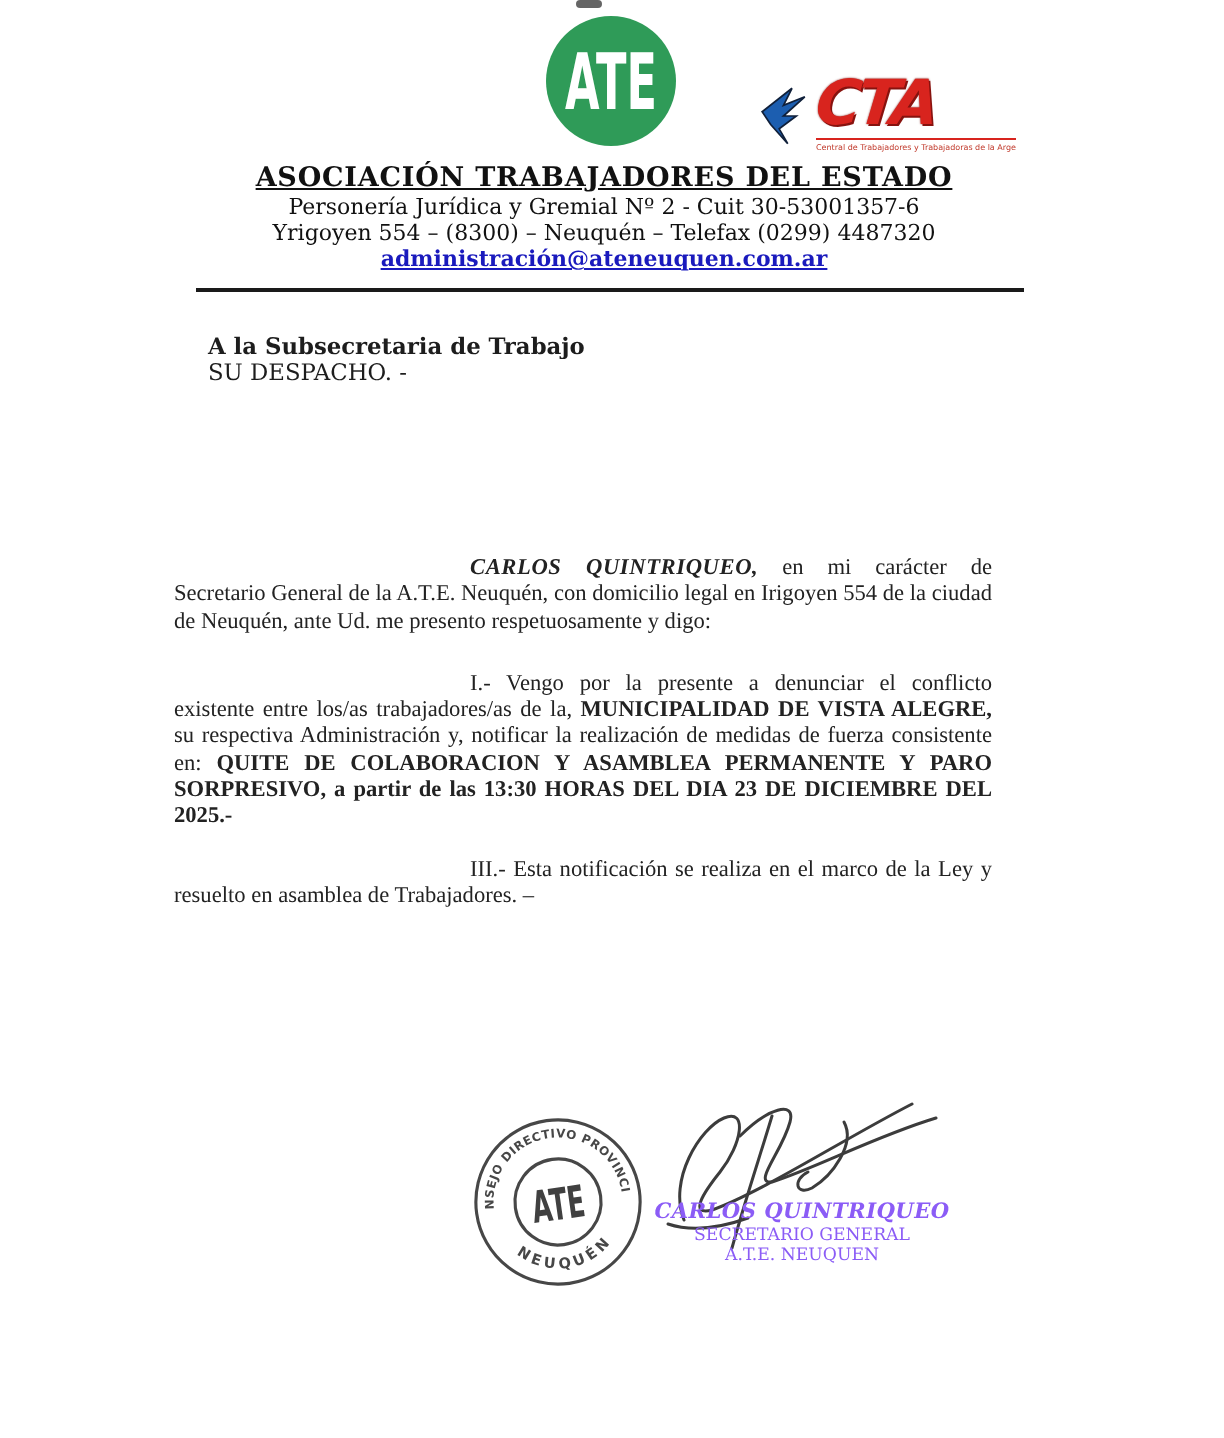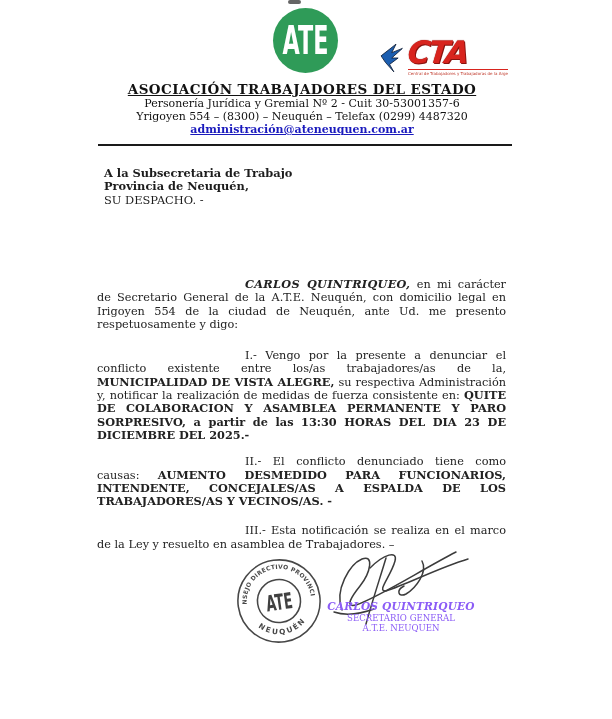--- a/index.html
+++ b/index.html
@@ -53,21 +53,21 @@
     color: #1a1abd; font-weight: bold; 
     text-decoration: underline; cursor: pointer;
   }
   .header-rule { position: absolute; left: 98px; top: 144px; width: 414px; height: 2px; background: #1a1a1a; }
 
   
   .recipient { position: absolute; left: 104px; top: 167px; font-size: 11.4px; line-height: 13.4px; color: #1d1d1d; }
   .recipient .b { font-weight: bold; }
 
   
-  .body-block { position: absolute; left: 97px; top: 278px; width: 409px; }
+  .body-block { position: absolute; left: 87px; top: 278px; width: 409px; font-family: Liberation Serif, serif; }
   .para {
     font-size: 11.3px; line-height: 13.3px; text-align: justify; color: #222;
   }
   .para.indent { text-indent: 148px; }
   .para b { font-weight: bold; }
   .p1 { margin-bottom: 18px; }
   .p1 .name-b { font-weight: bold; font-style: italic; letter-spacing: .3px; }
   .p2 { margin-bottom: 13px; }
   .p3 { margin-bottom: 16px; }
 
@@ -114,30 +114,28 @@
   <div class="legal-line">Personería Jurídica y Gremial Nº 2 - Cuit 30-53001357-6</div>
   <div class="address-line">Yrigoyen 554 – (8300) – Neuquén – Telefax (0299) 4487320</div>
   <div class="email-line">
     <span class="email-link">administración@ateneuquen.com.ar</span>
   </div>
 </div>
 <div class="header-rule"></div>
 
 <div class="recipient">
   <div class="b">A la Subsecretaria de Trabajo</div>
-  <div class="b">Provincia de Neuquén,</div>
   <div>SU DESPACHO. -</div>
 </div>
 
 <div class="body-block">
   <div class="para indent p1"><b class="name-b">CARLOS QUINTRIQUEO,</b><span> en mi carácter de Secretario General de la A.T.E. Neuquén, con domicilio legal en Irigoyen 554 de la ciudad de Neuquén, ante Ud. me presento respetuosamente y digo:</span></div>
 
   <div class="para indent p2"><span>I.- Vengo por la presente a denunciar el conflicto existente entre los/as trabajadores/as de la, </span><b>MUNICIPALIDAD DE VISTA ALEGRE,</b><span> su respectiva Administración y, notificar la realización de medidas de fuerza consistente en: </span><b>QUITE DE COLABORACION Y ASAMBLEA PERMANENTE Y PARO SORPRESIVO, a partir de las 13:30 HORAS DEL DIA 23 DE DICIEMBRE DEL 2025.-</b></div>
 
-  <div class="para indent p3"><span>II.- El conflicto denunciado tiene como causas: </span><b>AUMENTO DESMEDIDO PARA FUNCIONARIOS, INTENDENTE, CONCEJALES/AS A ESPALDA DE LOS TRABAJADORES/AS Y VECINOS/AS. -</b></div>
 
   <div class="para indent p4"><span>III.- Esta notificación se realiza en el marco de la Ley y resuelto en asamblea de Trabajadores. –</span></div>
 </div>
 
 <svg class="stamp" viewBox="0 0 90 90" aria-hidden="true">
   <defs>
     <path id="arcTop" d="M 12,45 A 33,33 0 0 1 78,45"></path>
     <path id="arcBot" d="M 11,45 A 34,34 0 0 0 79,45"></path>
   </defs>
   <circle class="stamp-ring" cx="45" cy="45" r="42"></circle>

